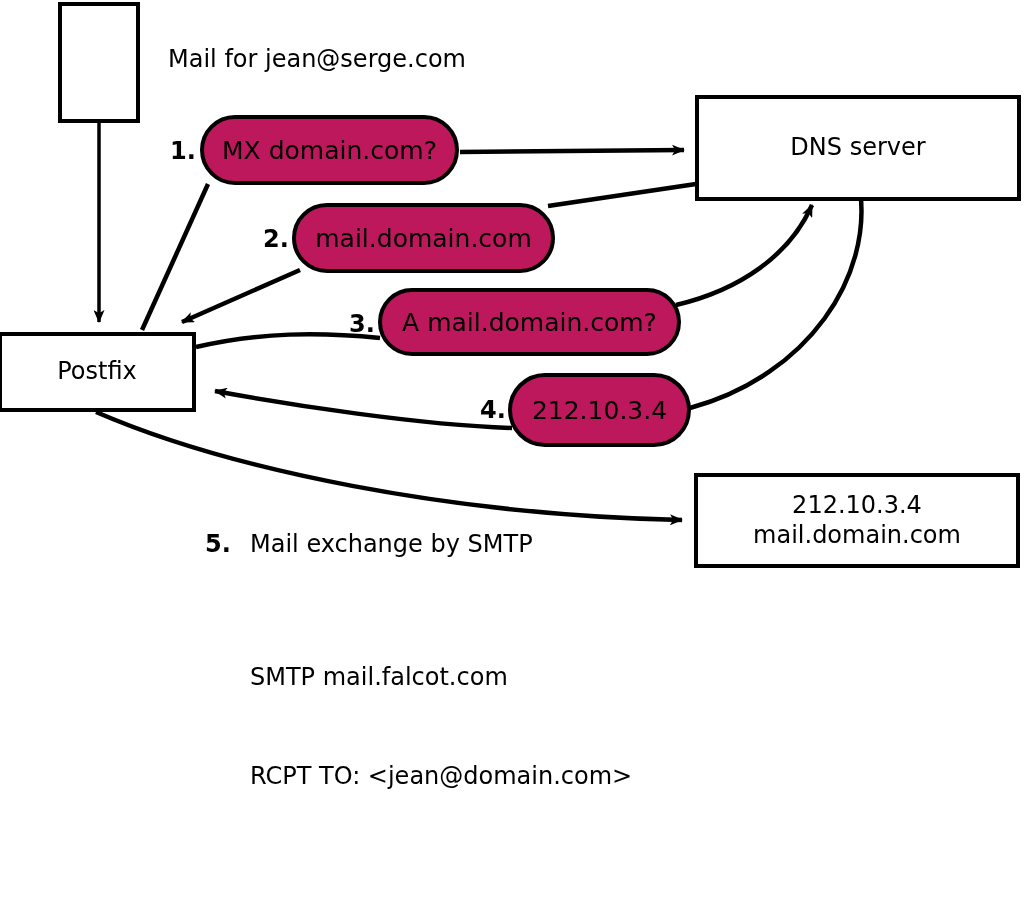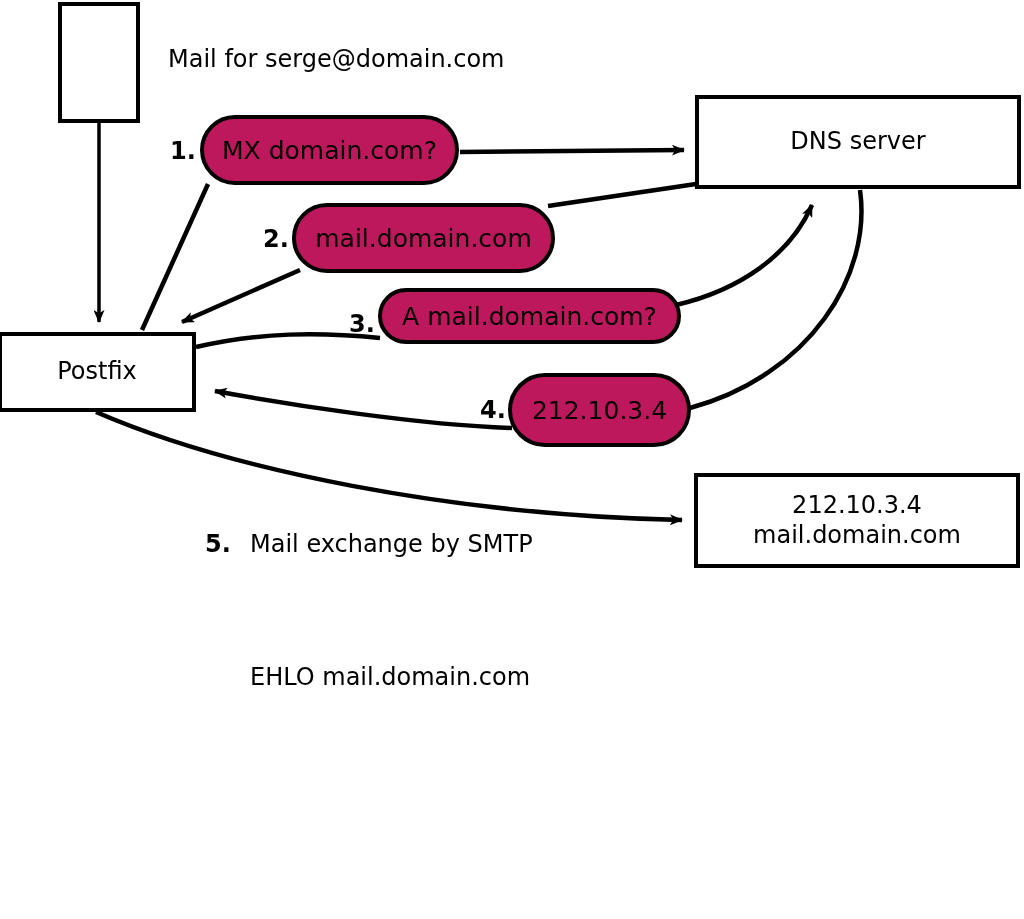--- a/index.html
+++ b/index.html
@@ -106,57 +106,58 @@
   </svg>
 
   <div class="node-box" style="left:58px; top:2px; width:82px; height:121px;">
     <span></span>
   </div>
 
   <div class="node-box" style="left:-2px; top:332px; width:198px; height:80px;">
     <span>Postfix</span>
   </div>
 
-  <div class="node-box" style="left:695px; top:95px; width:326px; height:94px;">
+  <div class="node-box" style="left:695px; top:95px; width:326px; height:106px;">
     <span>DNS server</span>
   </div>
 
   <div class="node-box" style="left:694px; top:473px; width:326px; height:95px; flex-direction:column;">
     <span>212.10.3.4</span>
     <span>mail.domain.com</span>
   </div>
 
   <div class="bubble" style="left:200px; top:115px; width:259px; height:70px; border-radius:35px;">
     <span>MX domain.com?</span>
   </div>
 
   <div class="bubble" style="left:292px; top:203px; width:263px; height:70px; border-radius:35px;">
     <span>mail.domain.com</span>
   </div>
 
-  <div class="bubble" style="left:378px; top:288px; width:303px; height:56px; border-radius:36px;">
+  <div class="bubble" style="left:378px; top:288px; width:303px; height:68px; border-radius:36px;">
     <span>A mail.domain.com?</span>
   </div>
 
   <div class="bubble" style="left:508px; top:373px; width:183px; height:74px; border-radius:37px;">
     <span>212.10.3.4</span>
   </div>
 
   <div class="step-num" style="left:170px; top:137px;">1.</div>
   <div class="step-num" style="left:263px; top:225px;">2.</div>
   <div class="step-num" style="left:349px; top:310px;">3.</div>
   <div class="step-num" style="left:480px; top:396px;">4.</div>
   <div class="step-num" style="left:205px; top:530px;">5.</div>
 
-  <div class="plain-text" style="left:168px; top:45px;">Mail for serge@domain.com</div>
+  <div class="plain-text" style="left:168px; top:45px;">Mail for jean@serge.com</div>
 
   <div class="plain-text" style="left:250px; top:530px;text-align:right;">Mail exchange by SMTP</div>
 
   <div class="smtp-block" style="left:250px; top:595px;">
-    <span class="smtp-line">EHLO mail.domain.com</span>
+    <span class="smtp-line">SMTP mail.falcot.com</span>
+    <span class="smtp-line">RCPT TO: &lt;jean@domain.com&gt;</span>
     
     
     
     
     
     
     
     
   </div>
 

